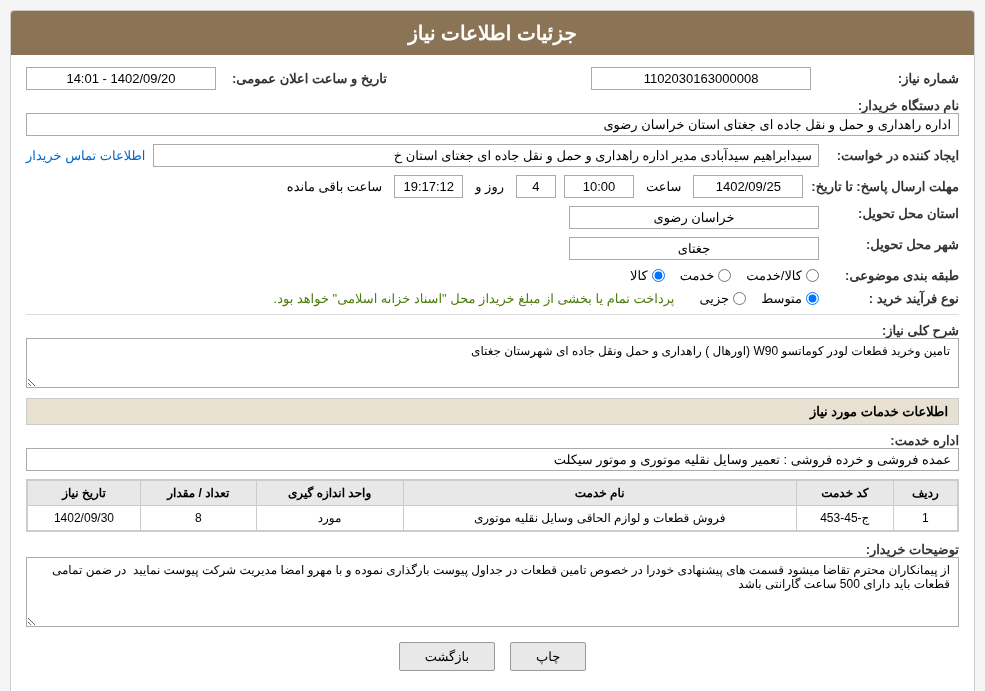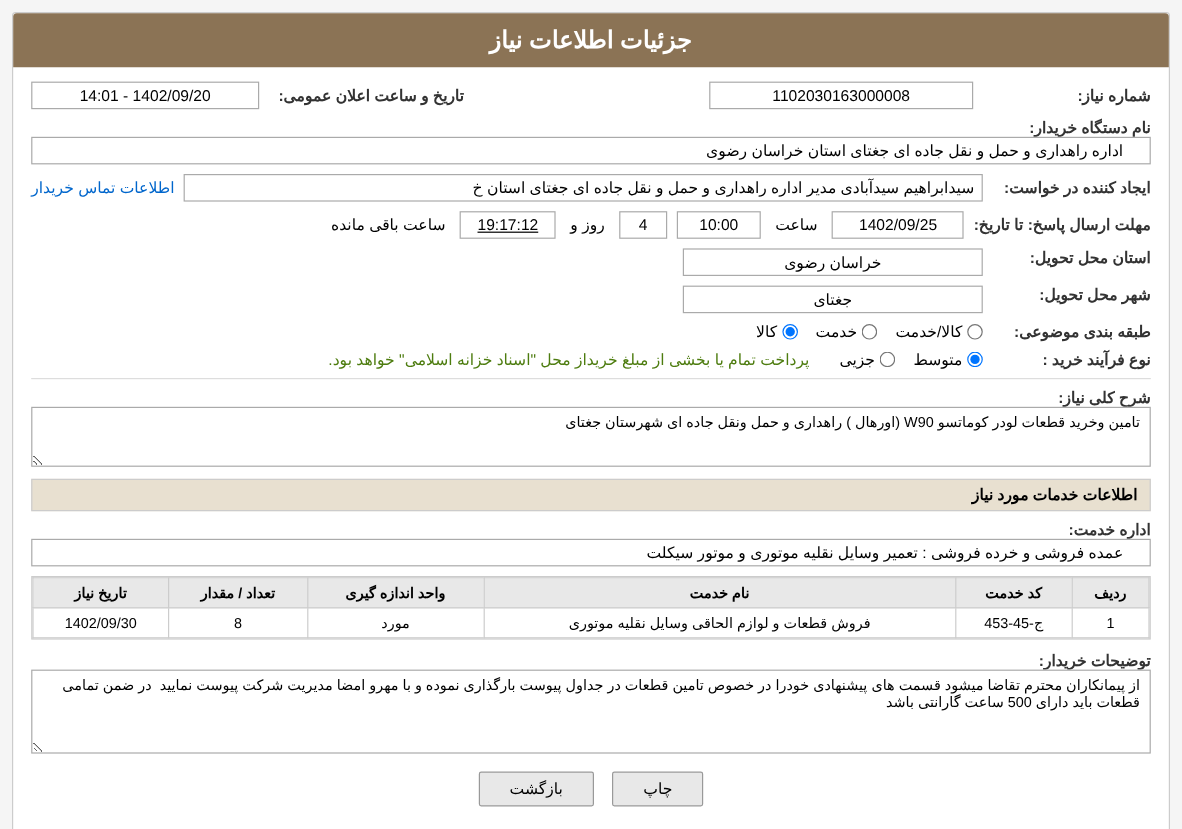--- a/index.html
+++ b/index.html
@@ -50,21 +50,21 @@
       border: 1px solid #aaa;
       background: #fff;
       padding: 3px 6px;
       min-width: 200px;
       display: inline-block;
       text-align: center;
     }
     .input-box-wide {
       border: 1px solid #aaa;
       background: #fff;
-      padding: 3px 22px;
+      padding: 3px 7px;
       width: 100%;
       display: block;
     }
     .top-row {
       display: flex;
       justify-content: space-between;
       align-items: center;
       margin-bottom: 8px;
     }
     .section-title {
@@ -201,21 +201,21 @@
       </div>
 
       <div class="info-row" style="margin-bottom:8px;align-items:center;">
         <span class="label">مهلت ارسال پاسخ: تا تاریخ:</span>
         <div class="inline-inputs" style="flex:1;">
           <span class="medium-input" style="text-align:center;border:1px solid #aaa;padding:3px 8px;width:110px;display:inline-block;">1402/09/25</span>
           <span style="margin:0 4px;">ساعت</span>
           <span class="small-input" style="text-align:center;border:1px solid #aaa;padding:3px 5px;width:70px;display:inline-block;">10:00</span>
           <span class="small-input" style="text-align:center;border:1px solid #aaa;padding:3px 5px;width:40px;display:inline-block;">4</span>
           <span style="margin:0 4px;">روز و</span>
-          <span class="small-input" style="text-align:center;border:1px solid #aaa;padding:3px 5px;width:80px;display:inline-block;text-decoration:underline;">19:17:12</span>
+          <span class="small-input" style="text-align:center;border:1px solid #aaa;padding:3px 5px;width:69px;display:inline-block;">19:17:12</span>
           <span style="margin:0 4px;">ساعت باقی مانده</span>
         </div>
       </div>
 
       <div class="info-row" style="margin-bottom:8px;">
         <span class="label">استان محل تحویل:</span>
         <span class="input-box" style="min-width:250px;">خراسان رضوی</span>
       </div>
 
       <div class="info-row" style="margin-bottom:8px;">

